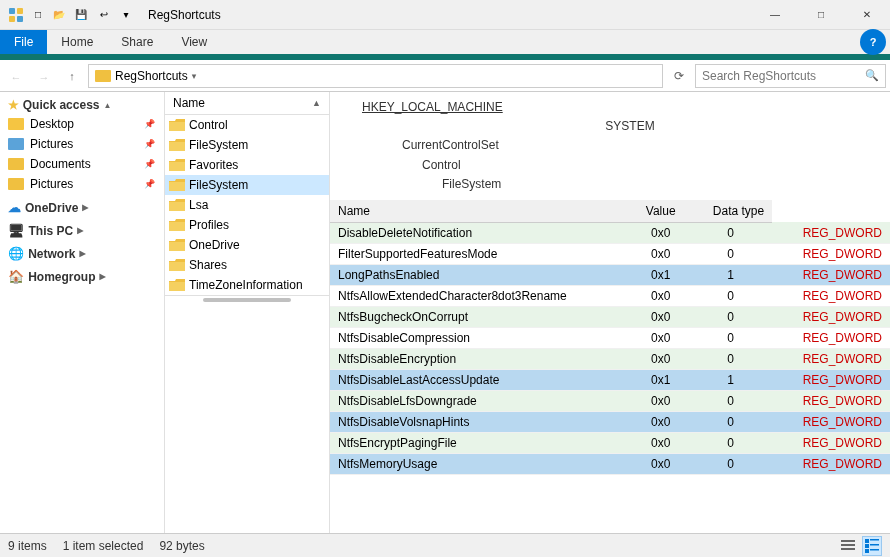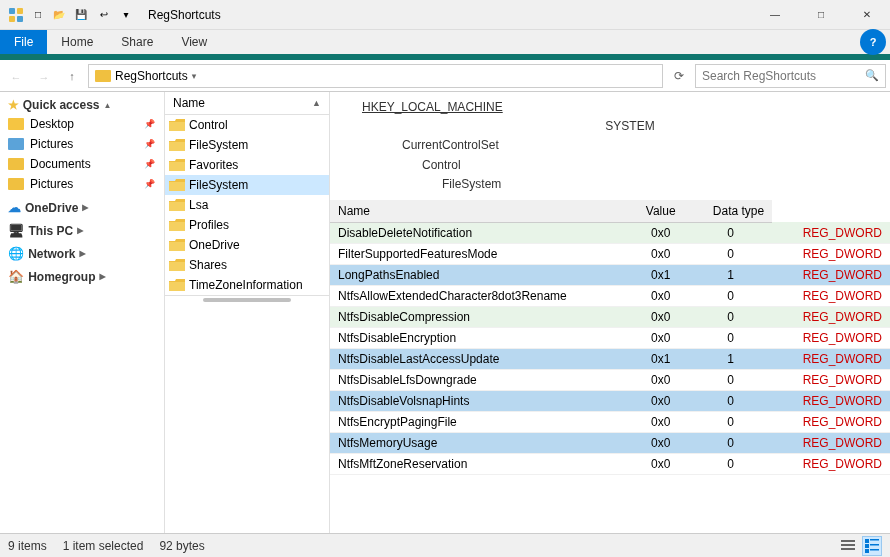--- a/index.html
+++ b/index.html
@@ -313,20 +313,26 @@
     <td style="text-align:center;">1</td>
     <td style="text-align:right; color:#c00;">REG_DWORD</td>
   </tr>
             <tr>
     <td>NtfsAllowExtendedCharacter8dot3Rename</td>
     <td style="text-align:center;">0x0</td>
     <td style="text-align:center;">0</td>
     <td style="text-align:right; color:#c00;">REG_DWORD</td>
   </tr>
             <tr>
+    <td>NtfsBugcheckOnCorrupt</td>
+    <td style="text-align:center;">0x0</td>
+    <td style="text-align:center;">0</td>
+    <td style="text-align:right; color:#c00;">REG_DWORD</td>
+  </tr>
+            <tr>
     <td>NtfsDisableCompression</td>
     <td style="text-align:center;">0x0</td>
     <td style="text-align:center;">0</td>
     <td style="text-align:right; color:#c00;">REG_DWORD</td>
   </tr>
             <tr>
     <td>NtfsDisableEncryption</td>
     <td style="text-align:center;">0x0</td>
     <td style="text-align:center;">0</td>
     <td style="text-align:right; color:#c00;">REG_DWORD</td>
@@ -350,26 +356,20 @@
     <td style="text-align:right; color:#c00;">REG_DWORD</td>
   </tr>
             <tr>
     <td>NtfsEncryptPagingFile</td>
     <td style="text-align:center;">0x0</td>
     <td style="text-align:center;">0</td>
     <td style="text-align:right; color:#c00;">REG_DWORD</td>
   </tr>
             <tr class="highlight">
     <td>NtfsMemoryUsage</td>
-    <td style="text-align:center;">0x0</td>
-    <td style="text-align:center;">0</td>
-    <td style="text-align:right; color:#c00;">REG_DWORD</td>
-  </tr>
-            <tr>
-    <td>NtfsMftZoneReservation</td>
     <td style="text-align:center;">0x0</td>
     <td style="text-align:center;">0</td>
     <td style="text-align:right; color:#c00;">REG_DWORD</td>
   </tr>
           </tbody>
       </table>
     </div>
   </div>
 
 </div>

